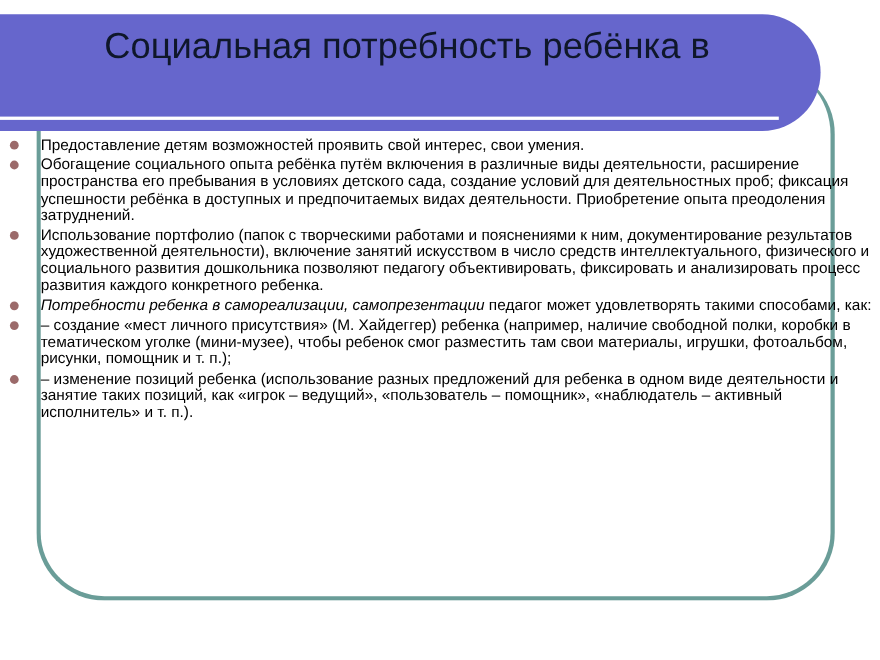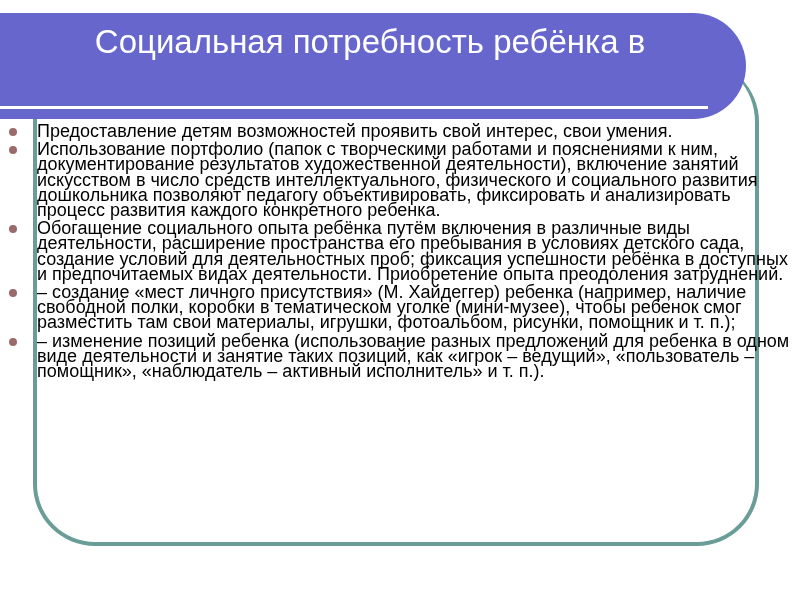--- a/index.html
+++ b/index.html
@@ -21,42 +21,42 @@
     position: absolute;
     left: 0; top: 13px;
     width: 746px; height: 106px;
     background: #6666cc;
     border-radius: 0 53px 53px 0;
   }
   .banner-title {
     position: absolute;
     left: 0; top: 9px; width: 740px;
     text-align: center;
-    color: #ffffff;
+    color: #0f172a;
     font-size: 33px;
     line-height: 40px;
     font-family: "Liberation Sans", sans-serif;
   }
   .banner-rule {
     position: absolute;
     left: 0; top: 93px;
     width: 708px; height: 3px;
     background: #ffffff;
   }
   .content {
     position: absolute;
     left: 0; top: 124px;
     width: 800px;
   }
   .item {
     position: relative;
     padding-left: 37px;
     padding-right: 1px;
     margin-bottom: 3px;
-    font-size: 18px;
+    font-size: 14px;
     line-height: 15.2px;
     color: #000000;
   }
   .bullet {
     position: absolute;
     left: 9px; top: 4px;
     width: 8px; height: 8px;
     border-radius: 50%;
     background: #9b6a6a;
   }
@@ -75,25 +75,29 @@
   <div class="banner-rule"></div>
 </div>
 
 <div class="content">
   <div class="item">
     <span class="bullet"></span>
     <span class="item-text">Предоставление детям возможностей проявить свой интерес, свои умения.</span>
   </div>
   <div class="item">
     <span class="bullet"></span>
+    <span class="item-text">Обогащение социального опыта ребёнка путём включения в различные виды деятельности, расширение пространства его пребывания в условиях детского сада, создание условий для деятельностных проб; фиксация успешности ребёнка в доступных и предпочитаемых видах деятельности. Приобретение опыта преодоления затруднений.</span>
+  </div>
+  <div class="item">
+    <span class="bullet"></span>
     <span class="item-text">Использование портфолио (папок с творческими работами и пояснениями к ним, документирование результатов художественной деятельности), включение занятий искусством в число средств интеллектуального, физического и социального развития дошкольника позволяют педагогу объективировать, фиксировать и анализировать процесс развития каждого конкретного ребенка.</span>
   </div>
   <div class="item">
     <span class="bullet"></span>
-    <span class="item-text">Обогащение социального опыта ребёнка путём включения в различные виды деятельности, расширение пространства его пребывания в условиях детского сада, создание условий для деятельностных проб; фиксация успешности ребёнка в доступных и предпочитаемых видах деятельности. Приобретение опыта преодоления затруднений.</span>
+    <span class="item-text"><span class="it">Потребности ребенка в самореализации, самопрезентации</span><span> педагог может удовлетворять такими способами, как:</span></span>
   </div>
   <div class="item">
     <span class="bullet"></span>
     <span class="item-text">– создание «мест личного присутствия» (М. Хайдеггер) ребенка (например, наличие свободной полки, коробки в тематическом уголке (мини-музее), чтобы ребенок смог разместить там свои материалы, игрушки, фотоальбом, рисунки, помощник и т. п.);</span>
   </div>
   <div class="item">
     <span class="bullet"></span>
     <span class="item-text">– изменение позиций ребенка (использование разных предложений для ребенка в одном виде деятельности и занятие таких позиций, как «игрок – ведущий», «пользователь – помощник», «наблюдатель – активный исполнитель» и т. п.).</span>
   </div>
 </div>

